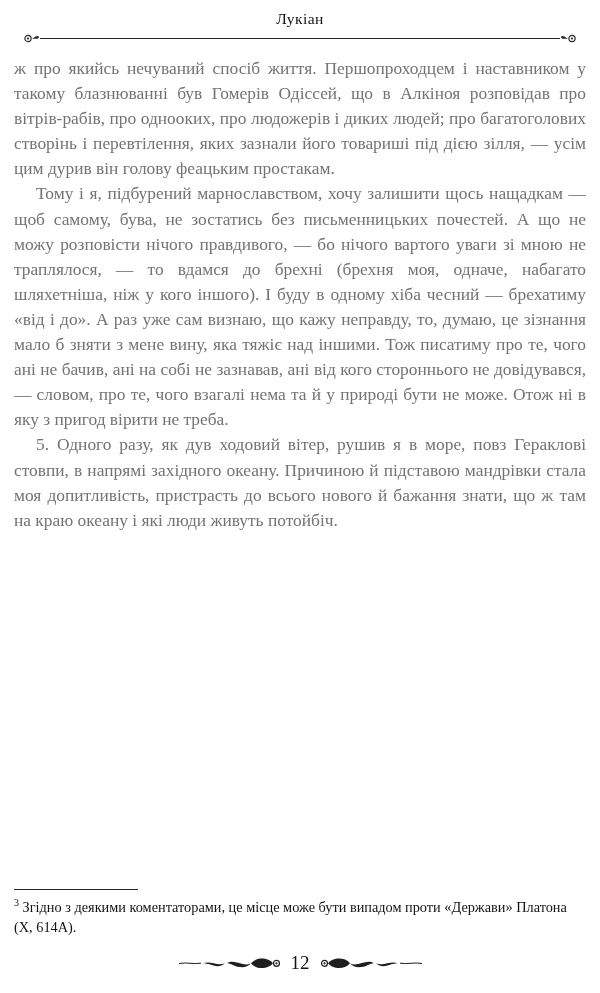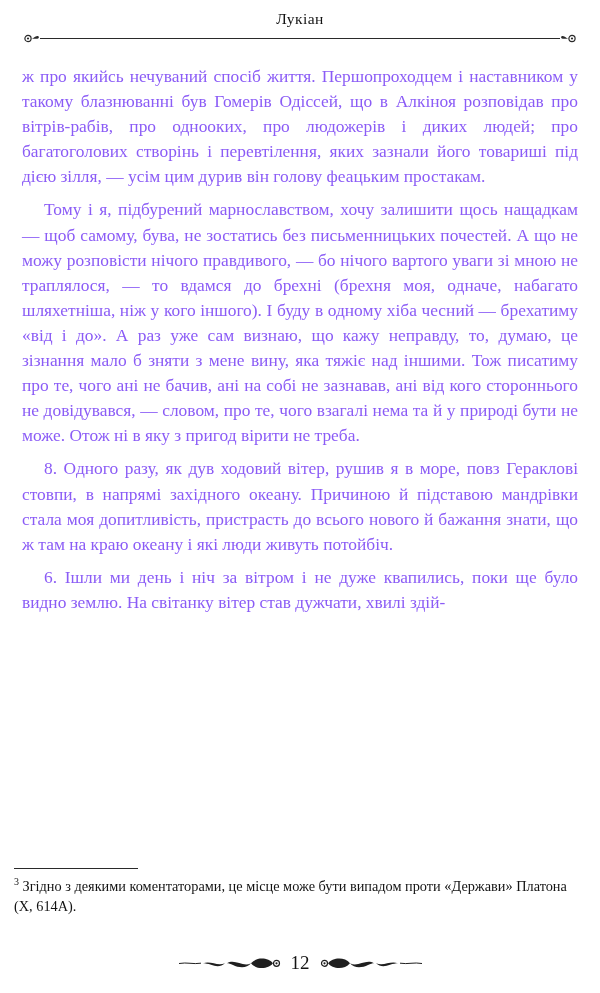--- a/index.html
+++ b/index.html
@@ -65,42 +65,42 @@
   .rule-orn svg { display: block; }
 
   
   .content {
     position: absolute;
     top: 56px;
     left: 14px;
     width: 572px;
   }
   p.para {
-    margin: 8px;
+    margin: 0;
     font-size: 17.4px;
     line-height: 25.1px;
     text-align: justify;
     text-justify: inter-word;
     hyphens: manual;
-    color: #8b5cf6;
+    color: #737373;
   }
   p.para.indent {
     text-indent: 22px;
   }
   sup {
     font-size: 11px;
     vertical-align: super;
     line-height: 0;
   }
 
   
   .footnote {
     position: absolute;
     left: 14px;
-    top: 868px;
+    top: 889px;
     width: 572px;
   }
   .footnote-rule {
     width: 124px;
     height: 1px;
     background: #2a2a2a;
     margin-bottom: 7px;
   }
   .footnote p {
     margin: 0;
@@ -161,24 +161,23 @@
     </span>
   </div>
 
   <div class="content">
 
     <p class="para">ж про якийсь нечуваний спосіб життя. Першопроходцем і наставником у такому блазнюванні був Гомерів Одіссей, що в Алкіноя розповідав про вітрів-рабів, про однооких, про людожерів і диких людей; про багатоголових створінь і перевтілення, яких зазнали його товариші під дією зілля, — усім цим дурив він голову феацьким простакам.</p>
 
 
     <p class="para indent">Тому і я, підбурений марнославством, хочу залишити щось нащадкам — щоб самому, бува, не зостатись без письменницьких почестей. А що не можу розповісти нічого правдивого, — бо нічого вартого уваги зі мною не траплялося, — то вдамся до брехні (брехня моя, одначе, набагато шляхетніша, ніж у кого іншого). І буду в одному хіба чесний — брехатиму «від і до». А раз уже сам визнаю, що кажу неправду, то, думаю, це зізнання мало б зняти з мене вину, яка тяжіє над іншими. Тож писатиму про те, чого ані не бачив, ані на собі не зазнавав, ані від кого стороннього не довідувався, — словом, про те, чого взагалі нема та й у природі бути не може. Отож ні в яку з пригод вірити не треба.</p>
 
-    <p class="para indent">8. Одного разу, як дув ходовий вітер, рушив я в море, повз Гераклові стовпи, в напрямі західного океану. Причиною й підставою мандрівки стала моя допитливість, пристрасть до всього нового й бажання знати, що ж там на краю океану і які люди живуть потойбіч.</p>
-
-
-    <p class="para indent">6. Ішли ми день і ніч за вітром і не дуже квапились, поки ще було видно землю. На світанку вітер став дужчати, хвилі здій-</p>
+    <p class="para indent">5. Одного разу, як дув ходовий вітер, рушив я в море, повз Гераклові стовпи, в напрямі західного океану. Причиною й підставою мандрівки стала моя допитливість, пристрасть до всього нового й бажання знати, що ж там на краю океану і які люди живуть потойбіч.</p>
+
+
 
   </div>
 
   <div class="footnote">
     <div class="footnote-rule"></div>
     <p><sup>3</sup><span> Згідно з деякими коментаторами, це місце може бути випадом проти «Держави» Платона (X, 614A).</span></p>
   </div>
 
   <div class="folio">
     <span class="folio-orn">

